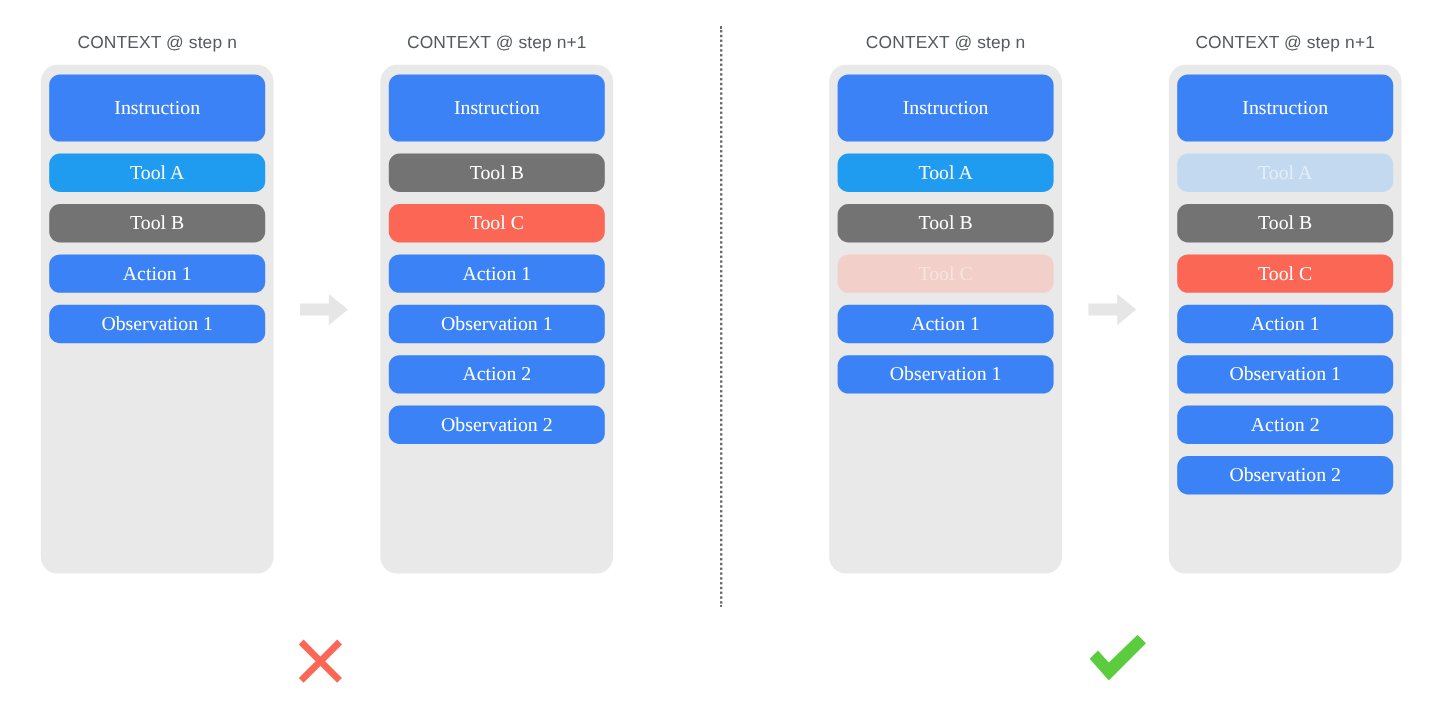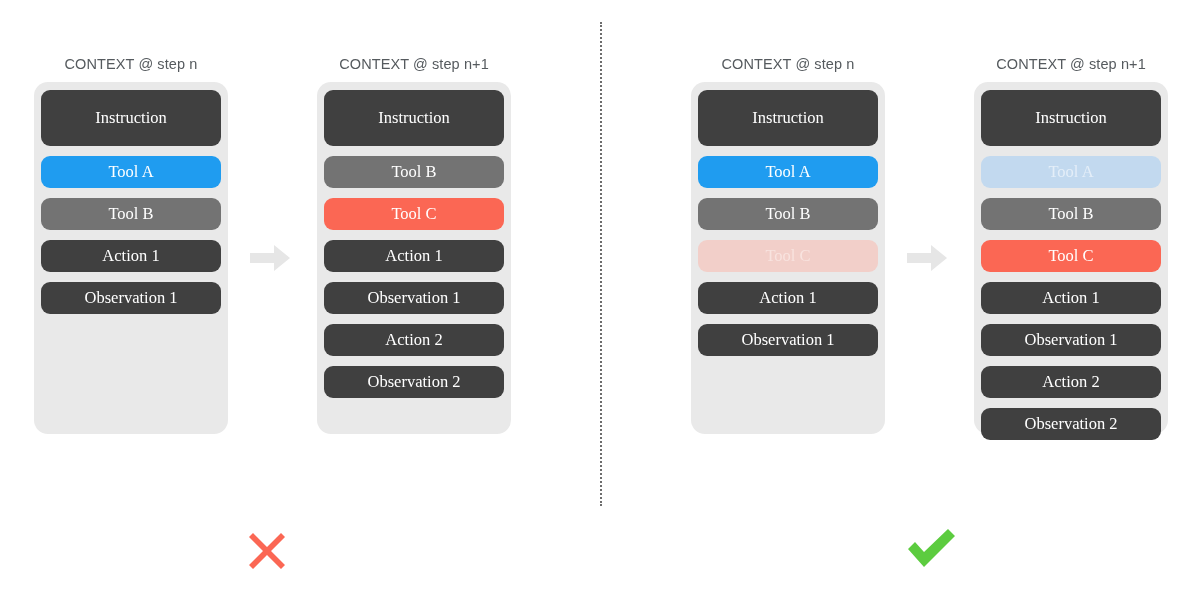--- a/index.html
+++ b/index.html
@@ -19,45 +19,44 @@
     left: 0; top: 0;
     width: 1196px;
     height: 590px;
   }
 
   
   .panel {
     position: absolute;
     width: 194px;
     top: 54px;
-    height: 352px;
+    height: 424px;
     background: #e9e9e9;
     border-radius: 14px;
     box-sizing: border-box;
     padding: 8px 7px;
-    margin-top: 28px;
   }
   .panel-title {
     position: absolute;
     top: -26px;
     left: -20px;
     width: 234px;
     text-align: center;
     font-size: 14.5px;
     color: #555a5e;
     letter-spacing: .1px;
     white-space: nowrap;
   }
 
   .bar {
     position: relative;
     height: 32px;
     margin-bottom: 10px;
     border-radius: 9px;
-    background: #404040;
+    background: #3b82f6;
     color: #ffffff;
     font-family: "Liberation Serif", serif;
     font-size: 16.5px;
     display: flex;
     align-items: center;
     justify-content: center;
     box-sizing: border-box;
   }
   .bar.tall { height: 56px; }
   .bar.blue   { background: #1f9cf0; }

